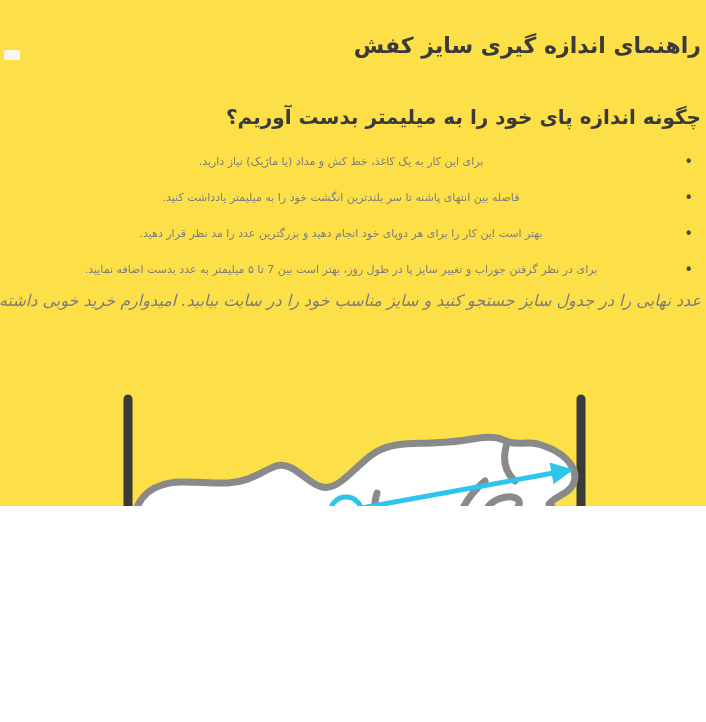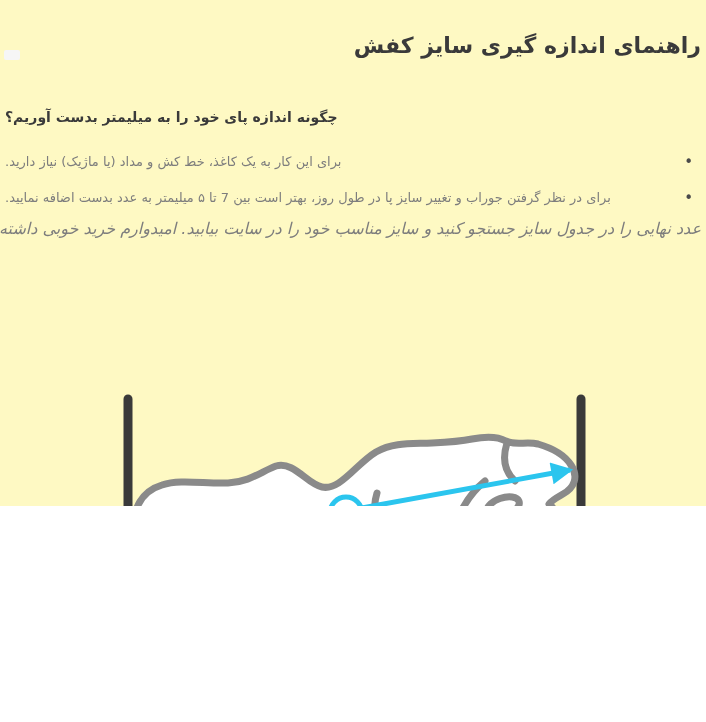--- a/index.html
+++ b/index.html
@@ -1,21 +1,21 @@
 <!DOCTYPE html>
 <html lang="fa"><head>
 <meta charset="utf-8">
 <style>
   * { margin:0; padding:0; box-sizing:border-box; }
   html,body { background:#ffffff; }
   #root {
     position:relative;
     width:706px;
     height:506px;
-    background:#fef9c3;
+    background:#fde047;
     overflow:hidden;
     direction:rtl;
     font-family:"DejaVu Sans", sans-serif;
   }
   .faint-artifact {
     position:absolute; left:4px; top:50px;
     width:16px; height:10px;
     background:#f6f6f6;
     border-radius:2px;
   }
@@ -26,38 +26,38 @@
   .page-title {
     margin-top:31px;
     font-size:22px;
     font-weight:bold;
     color:#3a3a3a;
     line-height:30px;
     text-align:right;
   }
   .section-heading {
     margin-top:42px;
-    font-size:14px;
+    font-size:20px;
     font-weight:bold;
     color:#3a3a3a;
     line-height:28px;
-    text-align:left;
+    text-align:right;
   }
   ul.instructions {
     list-style:none;
     margin-top:13px;
     padding:0 24px 0 0;
   }
   ul.instructions li {
     position:relative;
     line-height:36px;
-    font-size:13px;
+    font-size:11px;
     color:#7d7d7d;
     white-space:nowrap;
-    text-align:left;
+    text-align:center;
   }
   ul.instructions li::before {
     content:"•";
     position:absolute;
     right:-16px;
     color:#4a4a4a;
     font-size:15px;
   }
   .closing-note {
     margin-top:3px;
@@ -78,20 +78,22 @@
 
 <div id="root">
 
   <div class="faint-artifact"></div>
 
   <div class="text-col">
     <h1 class="page-title">راهنمای اندازه گیری سایز کفش</h1>
     <h2 class="section-heading">چگونه اندازه پای خود را به میلیمتر بدست آوریم؟</h2>
     <ul class="instructions">
       <li>برای این کار به یک کاغذ، خط کش و مداد (یا ماژیک) نیاز دارید.</li>
+      <li>فاصله بین انتهای پاشنه تا سر بلندترین انگشت خود را به میلیمتر یادداشت کنید.</li>
+      <li>بهتر است این کار را برای هر دوپای خود انجام دهید و بزرگترین عدد را مد نظر قرار دهید.</li>
       <li>برای در نظر گرفتن جوراب و تغییر سایز پا در طول روز، بهتر است بین 7 تا ۵ میلیمتر به عدد بدست اضافه نمایید.</li>
     </ul>
     <p class="closing-note">عدد نهایی را در جدول سایز جستجو کنید و سایز مناسب خود را در سایت بیابید. امیدوارم خرید خوبی داشته باشید.</p>
   </div>
 
   <svg class="diagram" viewBox="0 380 706 342">
     <defs>
       <marker id="ah-cyan" viewBox="0 0 10 10" refX="8.5" refY="5" markerWidth="5.5" markerHeight="4.4" orient="auto-start-reverse">
         <path d="M0 0 L10 5 L0 10 z" fill="#2bc5ee"></path>
       </marker>

